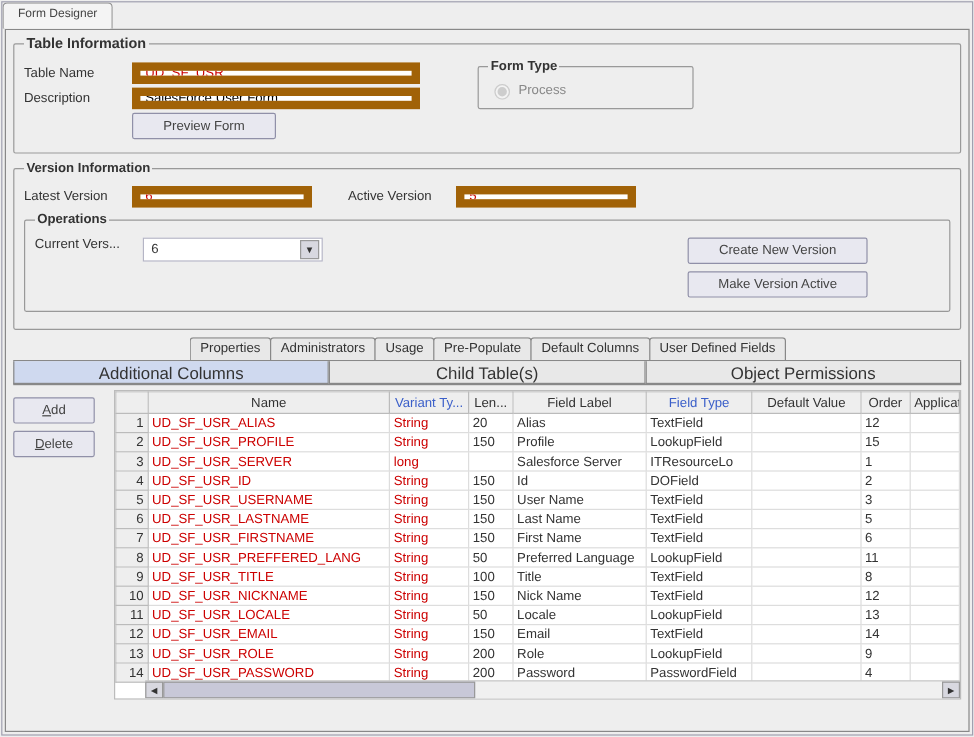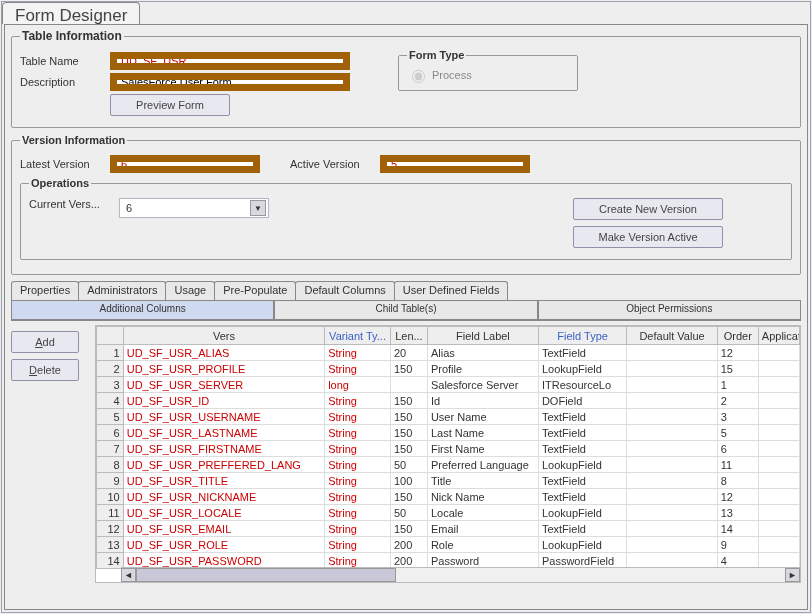--- a/index.html
+++ b/index.html
@@ -23,21 +23,21 @@
   .top-tab-row {
     display: flex;
     height: 22px;
   }
   .top-tab {
     border: 1px solid #888;
     border-bottom: none;
     border-radius: 4px 4px 0 0;
     background: #f4f4f4;
     padding: 3px 12px;
-    font-size: 17px;
+    font-size: 10px;
     color: #444;
   }
   .main-panel {
     border: 1px solid #888;
     margin: 0 2px 2px 2px;
     padding: 4px 6px;
     height: 586px;
     background: #eeeeee;
   }
   fieldset {
@@ -90,20 +90,21 @@
     width: 16px; height: 16px;
     background: #d8d8e0;
     border: 1px solid #999;
     display:flex;align-items:center;justify-content:center;
     font-size: 8px;
   }
   .tab-strip {
     display: flex;
     height: 20px;
     border-bottom: 1px solid #888;
+    justify-content: center;
   }
   .tab {
     border: 1px solid #888;
     border-bottom: none;
     border-radius: 3px 3px 0 0;
     padding: 2px 8px;
     background: #e8e8e8;
     font-size: 11px;
     margin-right: -1px;
     white-space: nowrap;
@@ -111,21 +112,21 @@
   .tab-strip2 {
     display: flex;
     height: 20px;
     border-bottom: 1px solid #888;
   }
   .tab2 {
     flex: 1;
     border: 1px solid #888;
     border-top: none;
     padding: 2px 0;
-    font-size: 10px;
+    font-size: 14px;
     text-align: center;
     background: #e8e8e8;
   }
   .tab2.active {
     background: #cfd9ef;
   }
   .content-row { display: flex; gap: 16px; margin-top: 4px; }
   .side-btns { display: flex; flex-direction: column; gap: 6px; width: 68px; padding-top: 6px;}
   .side-btns .btn { width: 68px; text-align: center; padding:0; }
   .table-wrap { flex: 1; border: 1px solid #bbb; background:#fff; overflow: hidden; position: relative; height: 258px; }
@@ -253,21 +254,21 @@
     <div class="content-row">
       <div class="side-btns">
         <button class="btn"><u>A</u><span>dd</span></button>
         <button class="btn"><u>D</u><span>elete</span></button>
       </div>
       <div class="table-wrap">
         <table id="grid">
           <thead>
               <tr id="gridhead">
                 <th class="col-w-rownum"></th>
-                <th class="col-w-name">Vers</th>
+                <th class="col-w-name">Name</th>
                 <th class="col-w-vt blue">Variant Ty...</th>
                 <th class="col-w-len">Len...</th>
                 <th class="col-w-fl">Field Label</th>
                 <th class="col-w-ft blue">Field Type</th>
                 <th class="col-w-dv">Default Value</th>
                 <th class="col-w-ord">Order</th>
                 <th class="col-w-app">Applicat</th>
               </tr>
             </thead>
           <tbody id="gridbody">

